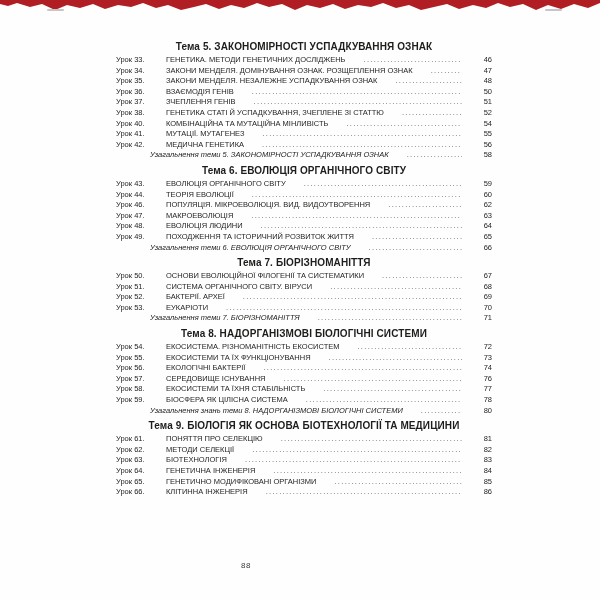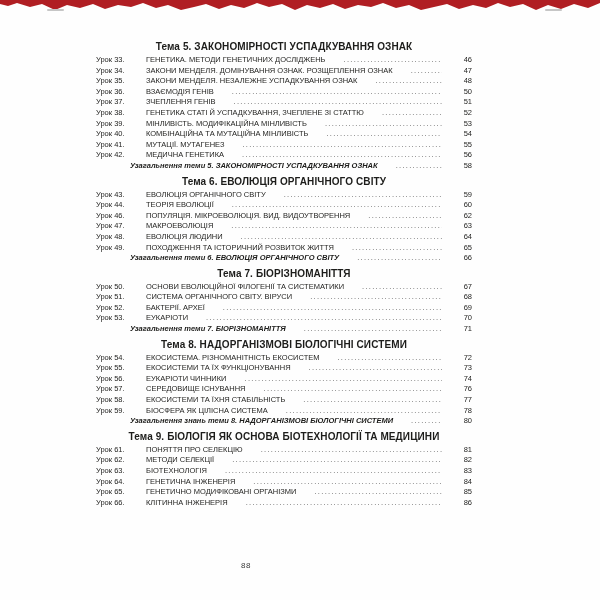--- a/index.html
+++ b/index.html
@@ -21,21 +21,21 @@
     line-height:0;
   }
   .crop-mark{
     position:absolute;height:2px;background:#c6c6c6;border-radius:1px;
   }
   .crop-mark.left{top:9px;left:47px;width:17px;}
   .crop-mark.right{top:9px;left:545px;width:17px;}
 
   .toc{
     position:absolute;
-    left:96px;top:41px;width:376px;
+    left:116px;top:41px;width:376px;
   }
   .toc-section-heading{
     font-size:10px;line-height:12px;font-weight:bold;
     text-align:center;
     margin:4px 0 2px 0;
     letter-spacing:0.1px;
     white-space:nowrap;
   }
   .toc-section:first-child .toc-section-heading{margin-top:0;}
   .toc-row{
@@ -46,21 +46,20 @@
   }
   .lesson-label{
     flex:0 0 34px;
   }
   .lesson-title{
     flex:0 0 auto;
   }
   .toc-row.summary .lesson-title{
     margin-left:34px;
     font-style:italic;
-    font-weight:bold;
   }
   .dot-leader{
     flex:1 1 auto;
     overflow:hidden;
     margin:0 2px;
     color:#4a4a4a;
   }
   .dot-leader::after{
     content:"...................................................................................................................................................................................................................................................................................................................";
     letter-spacing:1.3px;
@@ -124,26 +123,20 @@
           <span class="dot-leader"></span>
           <span class="page-number">51</span>
         </div>
         <div class="toc-row">
           <span class="lesson-label">Урок 38.</span>
           <span class="lesson-title">ГЕНЕТИКА СТАТІ Й УСПАДКУВАННЯ, ЗЧЕПЛЕНЕ ЗІ СТАТТЮ</span>
           <span class="dot-leader"></span>
           <span class="page-number">52</span>
         </div>
         <div class="toc-row">
-          <span class="lesson-label">Урок 39.</span>
-          <span class="lesson-title">МІНЛИВІСТЬ. МОДИФІКАЦІЙНА МІНЛИВІСТЬ</span>
-          <span class="dot-leader"></span>
-          <span class="page-number">53</span>
-        </div>
-        <div class="toc-row">
           <span class="lesson-label">Урок 40.</span>
           <span class="lesson-title">КОМБІНАЦІЙНА ТА МУТАЦІЙНА МІНЛИВІСТЬ</span>
           <span class="dot-leader"></span>
           <span class="page-number">54</span>
         </div>
         <div class="toc-row">
           <span class="lesson-label">Урок 41.</span>
           <span class="lesson-title">МУТАЦІЇ. МУТАГЕНЕЗ</span>
           <span class="dot-leader"></span>
           <span class="page-number">55</span>
@@ -245,21 +238,21 @@
           <span class="page-number">72</span>
         </div>
         <div class="toc-row">
           <span class="lesson-label">Урок 55.</span>
           <span class="lesson-title">ЕКОСИСТЕМИ ТА ЇХ ФУНКЦІОНУВАННЯ</span>
           <span class="dot-leader"></span>
           <span class="page-number">73</span>
         </div>
         <div class="toc-row">
           <span class="lesson-label">Урок 56.</span>
-          <span class="lesson-title">ЕУКАРІОТИ ЧИННИКИ</span>
+          <span class="lesson-title">ЕКОЛОГІЧНІ БАКТЕРІЇ</span>
           <span class="dot-leader"></span>
           <span class="page-number">74</span>
         </div>
         <div class="toc-row">
           <span class="lesson-label">Урок 57.</span>
           <span class="lesson-title">СЕРЕДОВИЩЕ ІСНУВАННЯ</span>
           <span class="dot-leader"></span>
           <span class="page-number">76</span>
         </div>
         <div class="toc-row">

